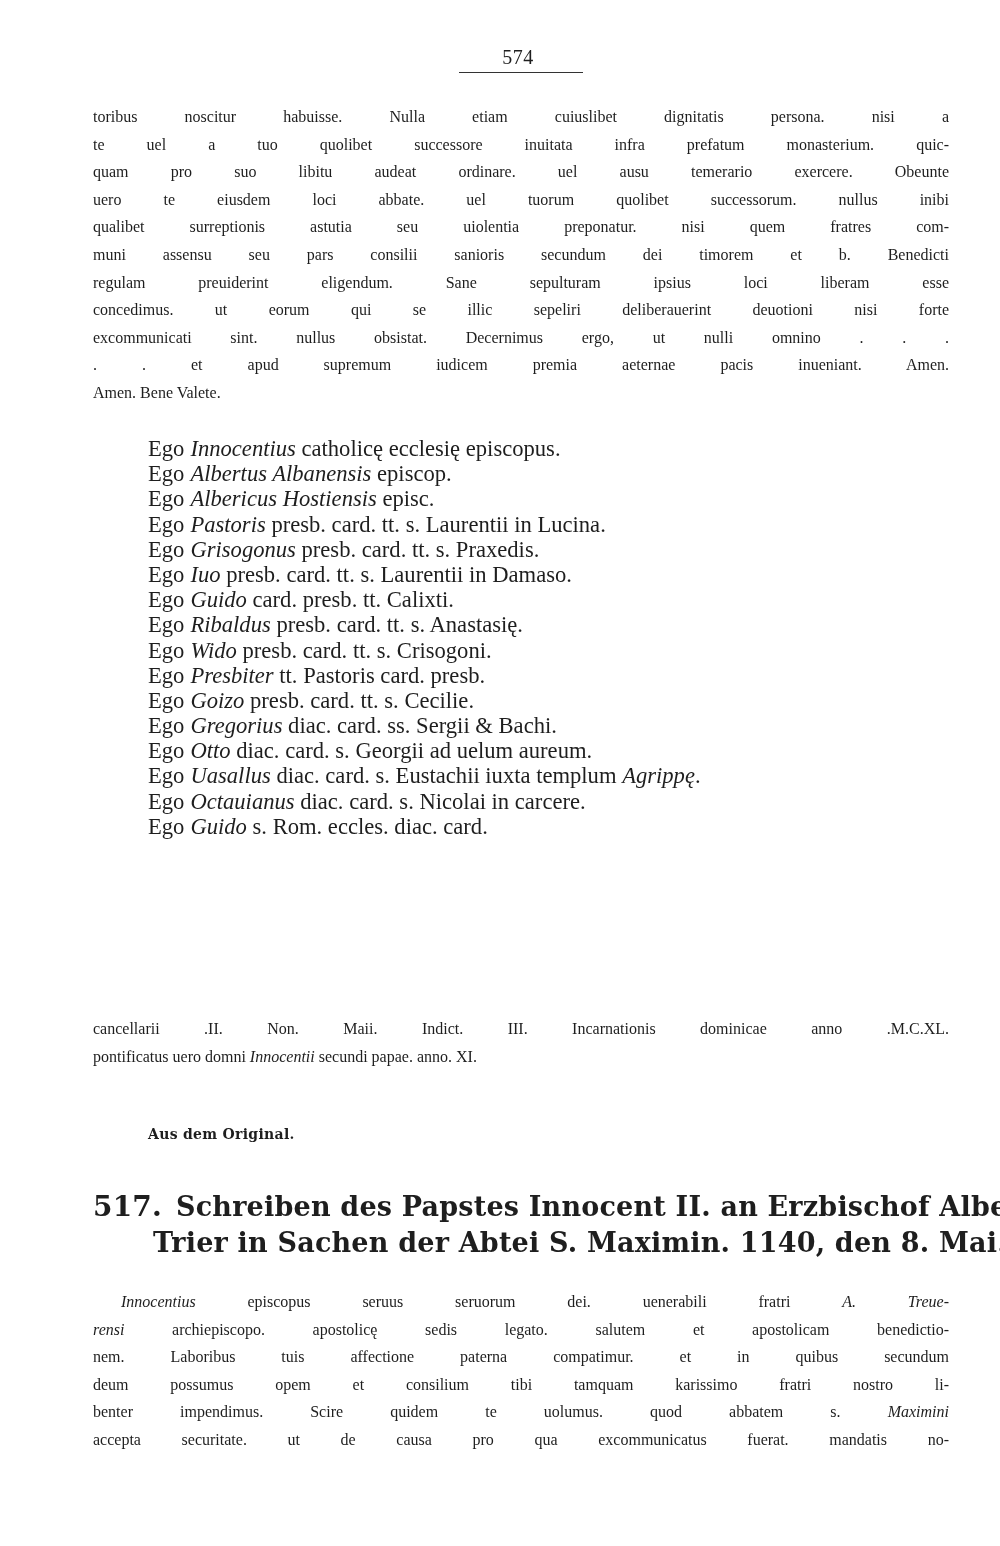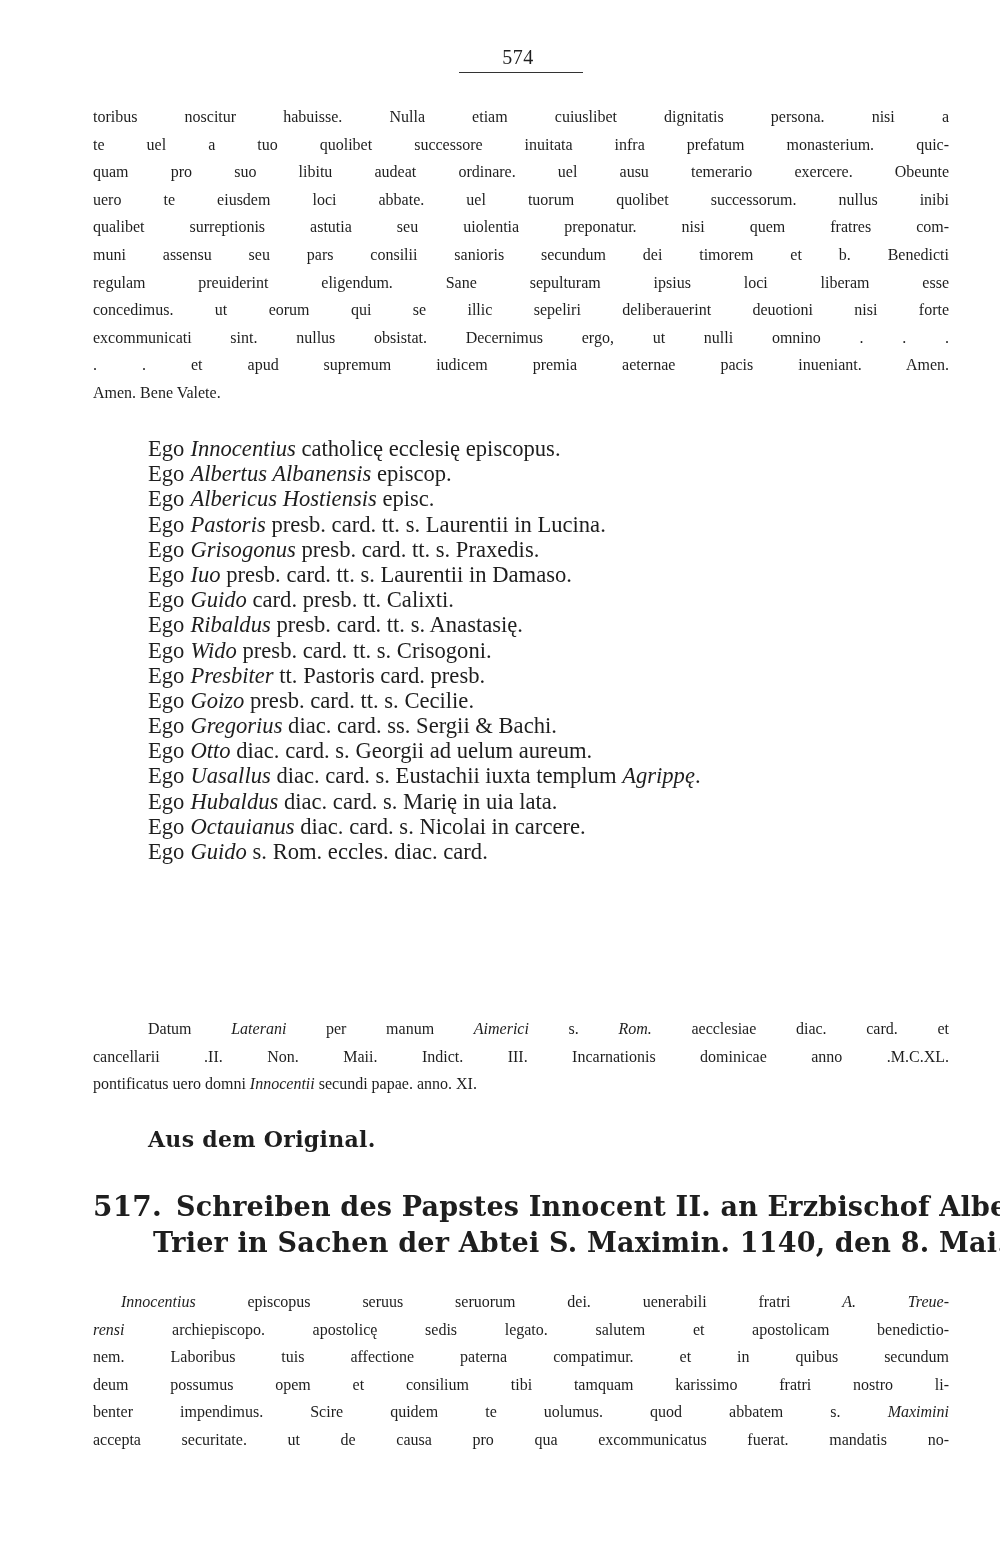--- a/index.html
+++ b/index.html
@@ -9,21 +9,21 @@
                  font-size: 20px; letter-spacing: 0.5px; }
   .rule { position: absolute; top: 72px; left: 459px; width: 124px; height: 0;
           border-top: 1.5px solid #333; }
   .block { position: absolute; left: 93px; width: 856px; }
   .para { font-size: 16px; line-height: 27.6px; text-align: justify; margin: 0; }
   .line { display: block; white-space: nowrap; text-align: justify; text-align-last: justify; height: 27.6px; }
   .line.last { text-align-last: left; }
   .sig { position: absolute; left: 148px; font-size: 22.6px; line-height: 27.6px; margin: 0; padding: 0; list-style: none; }
   .sig li { height: 25.2px; line-height: 25.2px; white-space: nowrap; }
   i { font-style: italic; }
-  .source { position: absolute; left: 148px; top: 1126px; font-size: 22px;
+  .source { position: absolute; left: 148px; top: 1126px; font-size: 14px;
             font-family: "DejaVu Serif", serif; font-weight: bold; letter-spacing: 0.3px; }
   .heading { position: absolute; left: 93px; top: 1189px; width: 856px; font-size: 27px; line-height: 36px; }
   .heading .num { font-weight: bold; font-size: 28px; margin-right: 14px; }
   .heading .line { height: 36px; }
   .heading .indent { padding-left: 60px; }
   .frak { font-family: "DejaVu Serif", serif; font-weight: bold; letter-spacing: 0.2px; }
 </style>
 </head>
 <body>
 
@@ -52,29 +52,25 @@
     <li><span style="margin-right: 6px;">Ego</span><i>Grisogonus</i><span> presb. card. tt. s. Praxedis.</span></li>
     <li><span style="margin-right: 6px;">Ego</span><i>Iuo</i><span> presb. card. tt. s. Laurentii in Damaso.</span></li>
     <li><span style="margin-right: 6px;">Ego</span><i>Guido</i><span> card. presb. tt. Calixti.</span></li>
     <li><span style="margin-right: 6px;">Ego</span><i>Ribaldus</i><span> presb. card. tt. s. Anastasię.</span></li>
     <li><span style="margin-right: 6px;">Ego</span><i>Wido</i><span> presb. card. tt. s. Crisogoni.</span></li>
     <li><span style="margin-right: 6px;">Ego</span><i>Presbiter</i><span> tt. Pastoris card. presb.</span></li>
     <li><span style="margin-right: 6px;">Ego</span><i>Goizo</i><span> presb. card. tt. s. Cecilie.</span></li>
     <li><span style="margin-right: 6px;">Ego</span><i>Gregorius</i><span> diac. card. ss. Sergii &amp; Bachi.</span></li>
     <li><span style="margin-right: 6px;">Ego</span><i>Otto</i><span> diac. card. s. Georgii ad uelum aureum.</span></li>
     <li><span style="margin-right: 6px;">Ego</span><i>Uasallus</i><span> diac. card. s. Eustachii iuxta templum </span><i>Agrippę</i><span>.</span></li>
-    <li><span style="margin-right: 6px;">Ego</span><i>Hubaldus</i><span> diac. card. s. Marię in uia lata.</span></li>
     <li><span style="margin-right: 6px;">Ego</span><i>Octauianus</i><span> diac. card. s. Nicolai in carcere.</span></li>
     <li><span style="margin-right: 6px;">Ego</span><i>Guido</i><span> s. Rom. eccles. diac. card.</span></li>
   </ul>
 
 <div class="block para" style="top:1015px;">
-  <span class="line" style="padding-left:55px; box-sizing:border-box;">
-    <span>Datum </span><i>Laterani</i><span> per manum </span><i>Aimerici</i><span> s. </span><i>Rom.</i><span> aecclesiae diac. card. et</span>
-  </span>
   <span class="line">cancellarii .II. Non. Maii. Indict. III. Incarnationis dominicae anno .M.C.XL.</span>
   <span class="line last">
     <span>pontificatus uero domni </span><i>Innocentii</i><span> secundi papae. anno. XI.</span>
   </span>
 </div>
 
 <div class="source">Aus dem Original.</div>
 
 <div class="heading">
   <span class="line frak">

